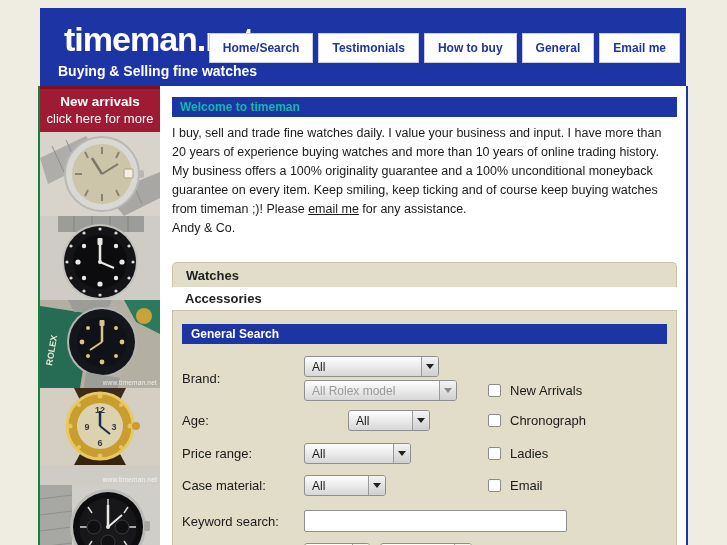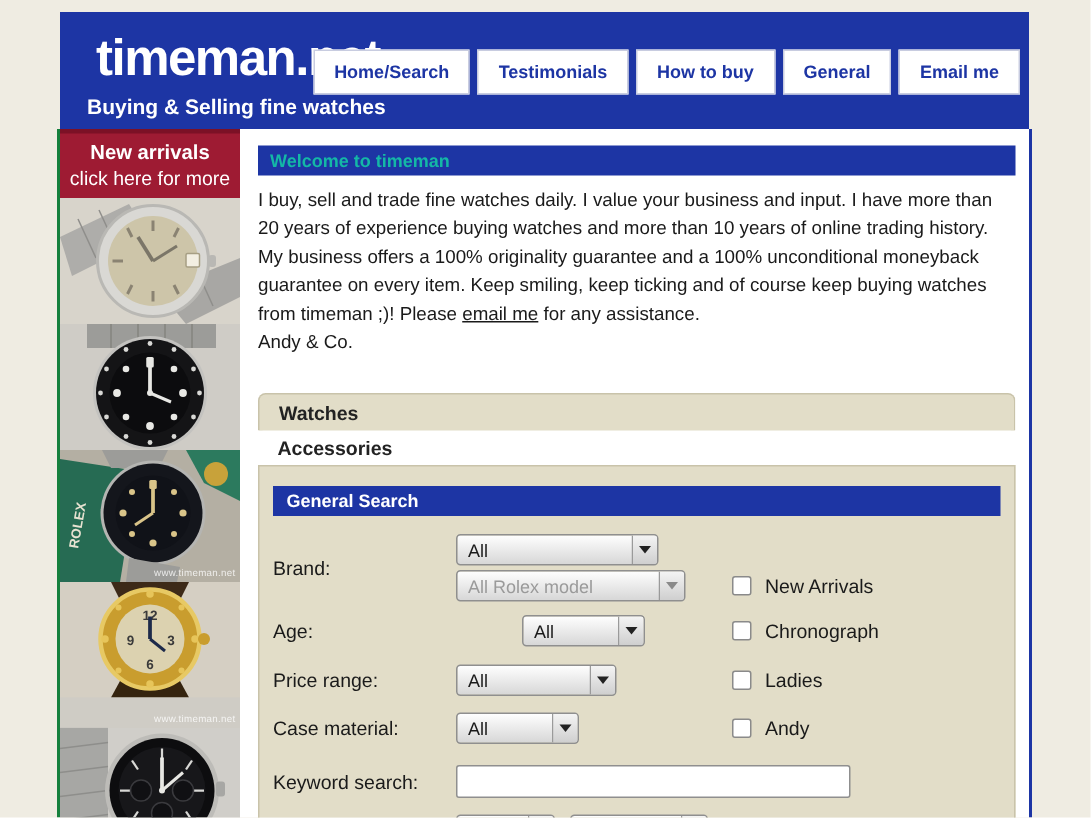--- a/index.html
+++ b/index.html
@@ -407,21 +407,21 @@
             <div class="chk-row" style="top:57px">
               <span class="chk-box"></span>
               <span class="chk-label">Chronograph</span>
             </div>
             <div class="chk-row" style="top:90px">
               <span class="chk-box"></span>
               <span class="chk-label">Ladies</span>
             </div>
             <div class="chk-row" style="top:122px">
               <span class="chk-box"></span>
-              <span class="chk-label">Andy</span>
+              <span class="chk-label">Email</span>
             </div>
           </div>
 
         </div>
       </div>
     </div>
   </div>
 </div>
 
 </body></html>

